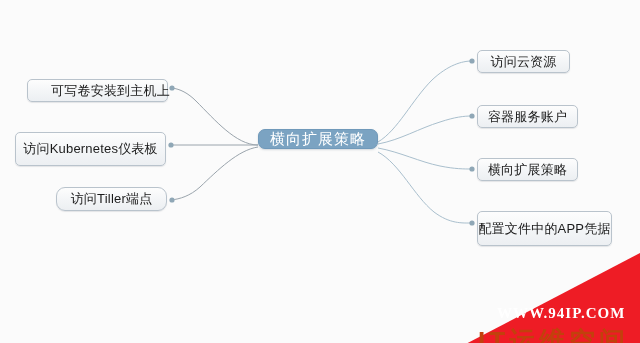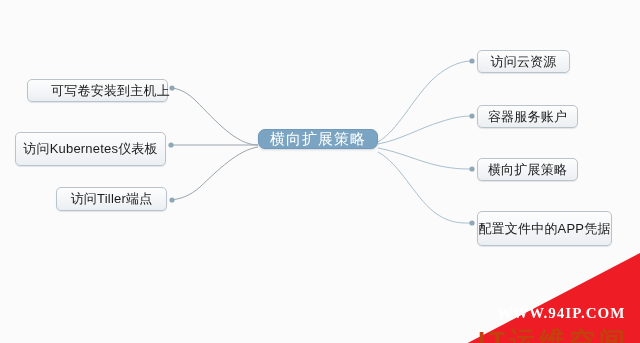--- a/index.html
+++ b/index.html
@@ -122,21 +122,21 @@
   </svg>
 
   <div class="node" style="left:27px; top:79px; width:141px; height:23px;padding-left:26px;">
     <span class="node-label">可写卷安装到主机上</span>
   </div>
 
   <div class="node" style="left:15px; top:132px; width:151px; height:34px;">
     <span class="node-label">访问Kubernetes仪表板</span>
   </div>
 
-  <div class="node" style="left:56px; top:187px; width:111px; height:24px;">
+  <div class="node" style="left:56px; top:187px; width:111px; height:24px;border-radius:9px;">
     <span class="node-label">访问Tiller端点</span>
   </div>
 
   <div class="central-node" style="left:258px; top:129px; width:120px; height:20px;">
     <span class="node-label">横向扩展策略</span>
   </div>
 
   <div class="node" style="left:477px; top:50px; width:93px; height:23px;">
     <span class="node-label">访问云资源</span>
   </div>

